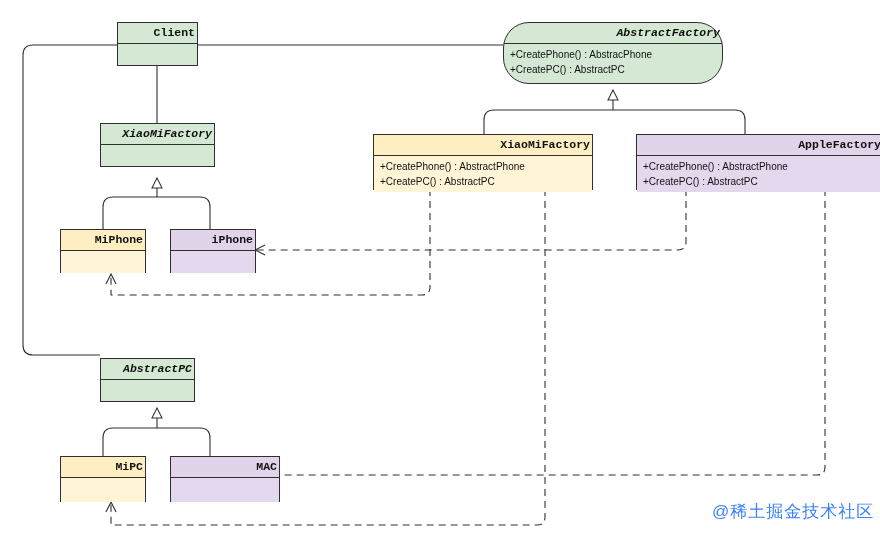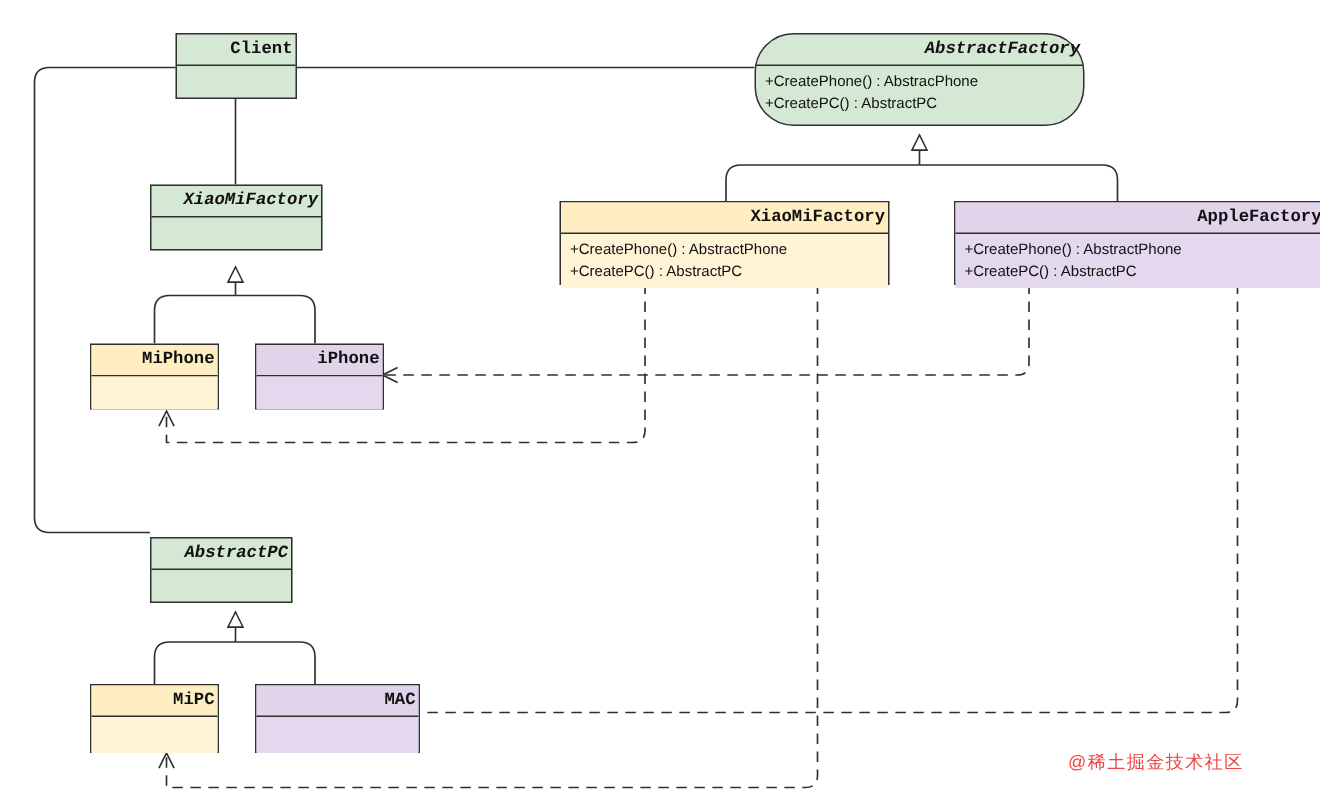--- a/index.html
+++ b/index.html
@@ -66,22 +66,22 @@
   .theme-yellow { background: #ffeec2; }
   .theme-purple { background: #e1d5e7; }
 
   .theme-yellow .uml-title { background: #ffeec2; }
   .theme-yellow .uml-body  { background: #fff4d6; }
   .theme-purple .uml-title { background: #e0d3ea; }
   .theme-purple .uml-body  { background: #e3d8ed; }
 
   .watermark {
     position: absolute;
-    font-size: 12px;
-    color: #ef4444;
+    font-size: 17px;
+    color: #3b82f6;
     white-space: nowrap;
     letter-spacing: 1px;
     z-index: 2;
     user-select: none;
   }
 </style>
 </head>
 <body>
 
 <div id="diagram-root">

